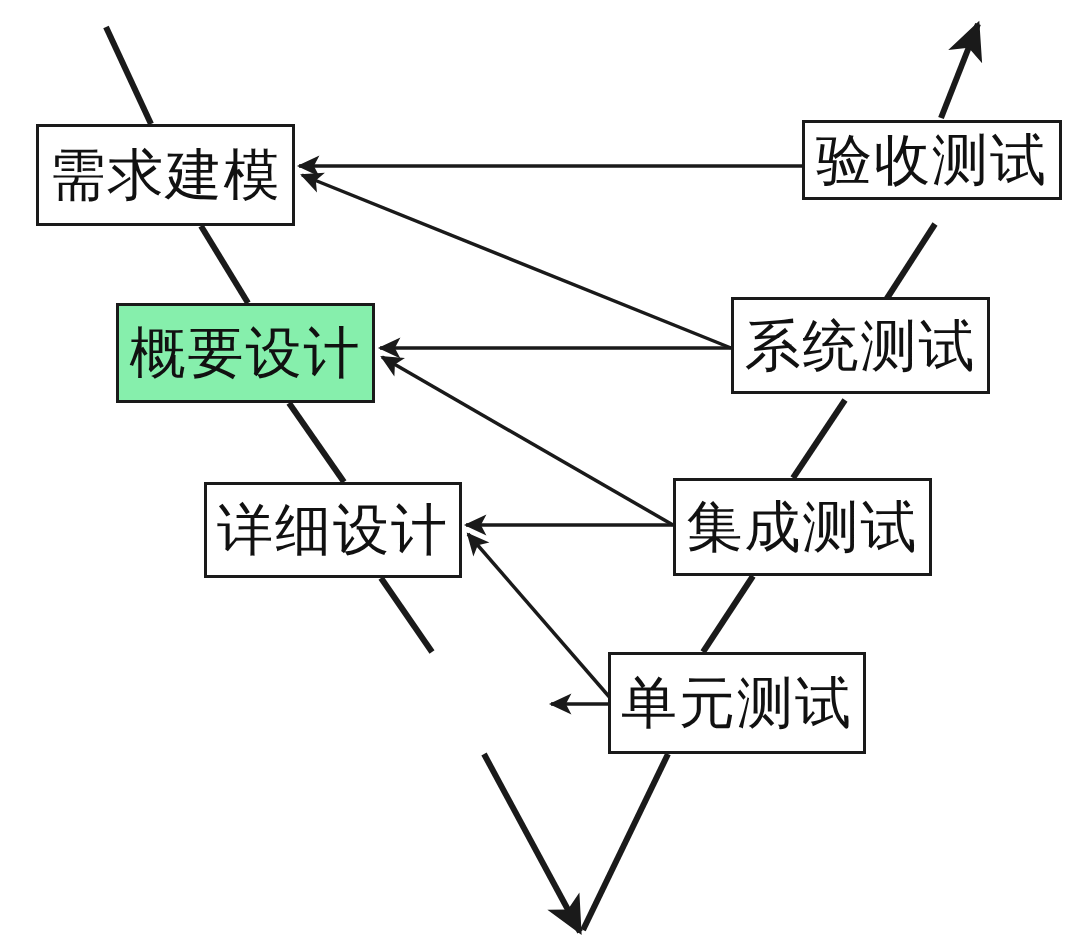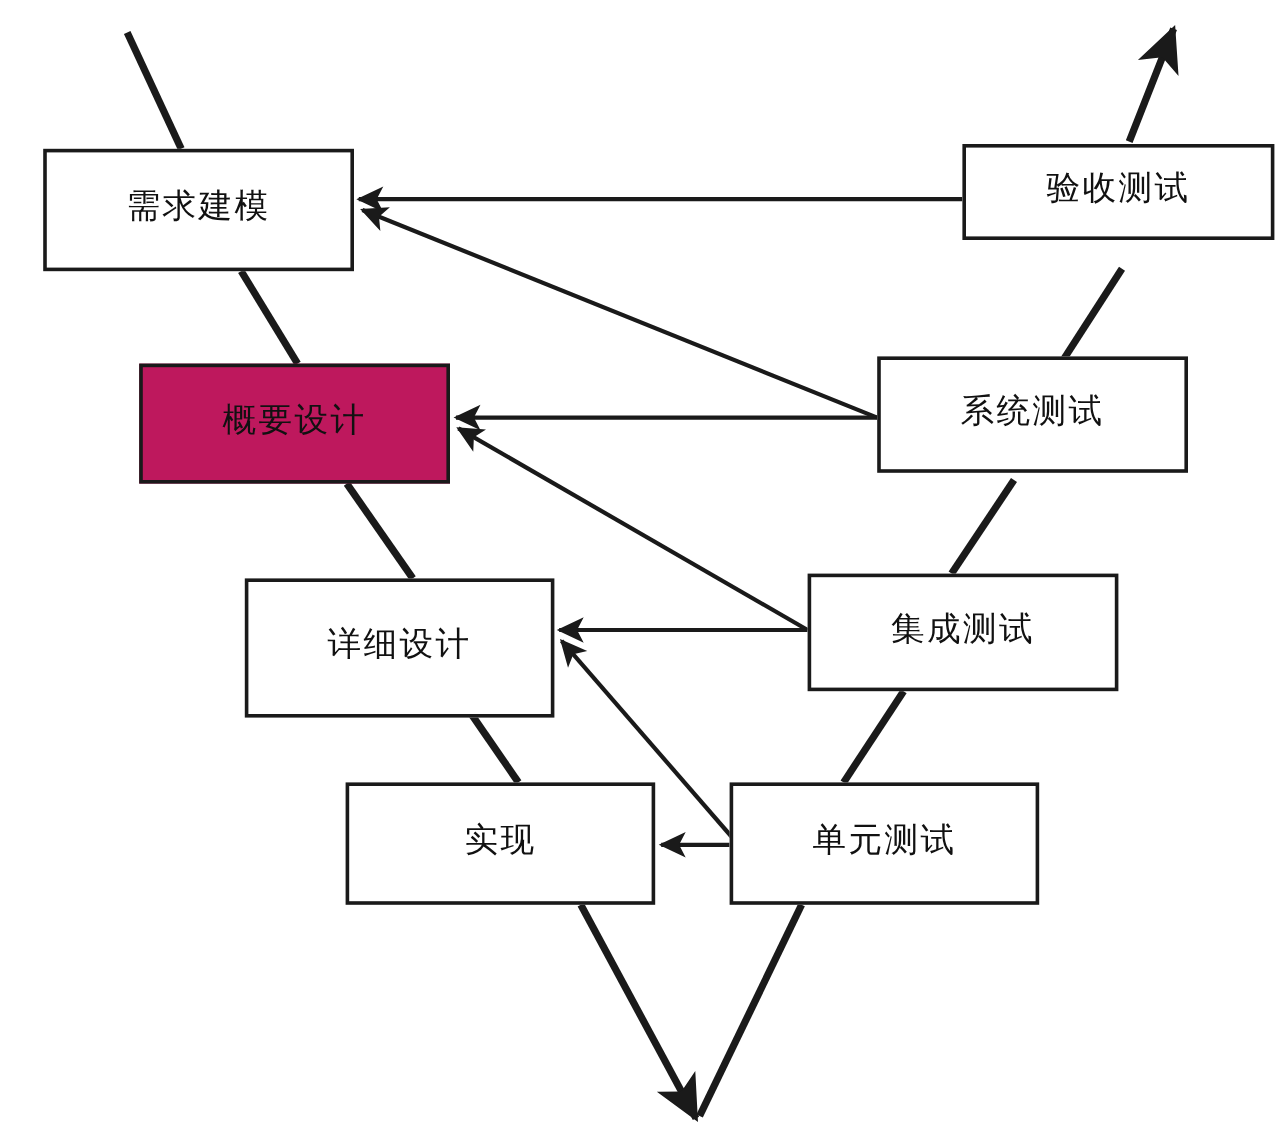--- a/index.html
+++ b/index.html
@@ -29,22 +29,22 @@
     position: absolute;
     box-sizing: border-box;
     background: #ffffff;
     border: 3px solid #1a1a1a;
     display: flex;
     align-items: center;
     justify-content: center;
     z-index: 5;
   }
   .node-label {
-    font-family: Liberation Mono, monospace;
-    font-size: 28px;
+    font-family: Liberation Sans, sans-serif;
+    font-size: 56px;
     line-height: 1;
     color: #111111;
     letter-spacing: 2px;
     white-space: nowrap;
     user-select: none;
   }
 </style>
 </head>
 <body>
 
@@ -74,31 +74,28 @@
         <line x1="673" y1="525" x2="466" y2="525" stroke="#1a1a1a" stroke-width="3.5" marker-end="url(#arrow-head)"></line>
         <line x1="612" y1="700" x2="468" y2="534" stroke="#1a1a1a" stroke-width="3.5" marker-end="url(#arrow-head)"></line>
         <line x1="608" y1="704" x2="551" y2="704" stroke="#1a1a1a" stroke-width="3.5" marker-end="url(#arrow-head)"></line>
       </g>
   </svg>
 
   <div class="node" style="left: 36px; top: 124px; width: 259px; height: 102px; border-color: rgb(26, 26, 26); background: rgb(255, 255, 255);">
     <span class="node-label">需求建模</span>
   </div>
 
-  <div class="node" style="left: 116px; top: 303px; width: 259px; height: 100px; border-color: rgb(26, 26, 26); background: #be185d;">
+  <div class="node" style="left: 116px; top: 303px; width: 259px; height: 100px; border-color: rgb(26, 26, 26); background: #86efac;">
     <span class="node-label">概要设计</span>
   </div>
 
-  <div class="node" style="left: 204px; top: 482px; width: 258px; height: 116px; border-color: rgb(26, 26, 26); background: rgb(255, 255, 255);">
+  <div class="node" style="left: 204px; top: 482px; width: 258px; height: 96px; border-color: rgb(26, 26, 26); background: rgb(255, 255, 255);">
     <span class="node-label">详细设计</span>
   </div>
 
-  <div class="node" style="left: 288px; top: 652px; width: 258px; height: 102px; border-color: rgb(26, 26, 26); background: rgb(255, 255, 255);">
-    <span class="node-label">实现</span>
-  </div>
 
   <div class="node" style="left: 673px; top: 478px; width: 259px; height: 98px; border-color: rgb(26, 26, 26); background: rgb(255, 255, 255);">
     <span class="node-label">集成测试</span>
   </div>
 
   <div class="node" style="left: 608px; top: 652px; width: 258px; height: 102px; border-color: rgb(26, 26, 26); background: rgb(255, 255, 255);">
     <span class="node-label">单元测试</span>
   </div>
 
   <div class="node" style="left: 731px; top: 297px; width: 259px; height: 97px; border-color: rgb(26, 26, 26); background: rgb(255, 255, 255);">

